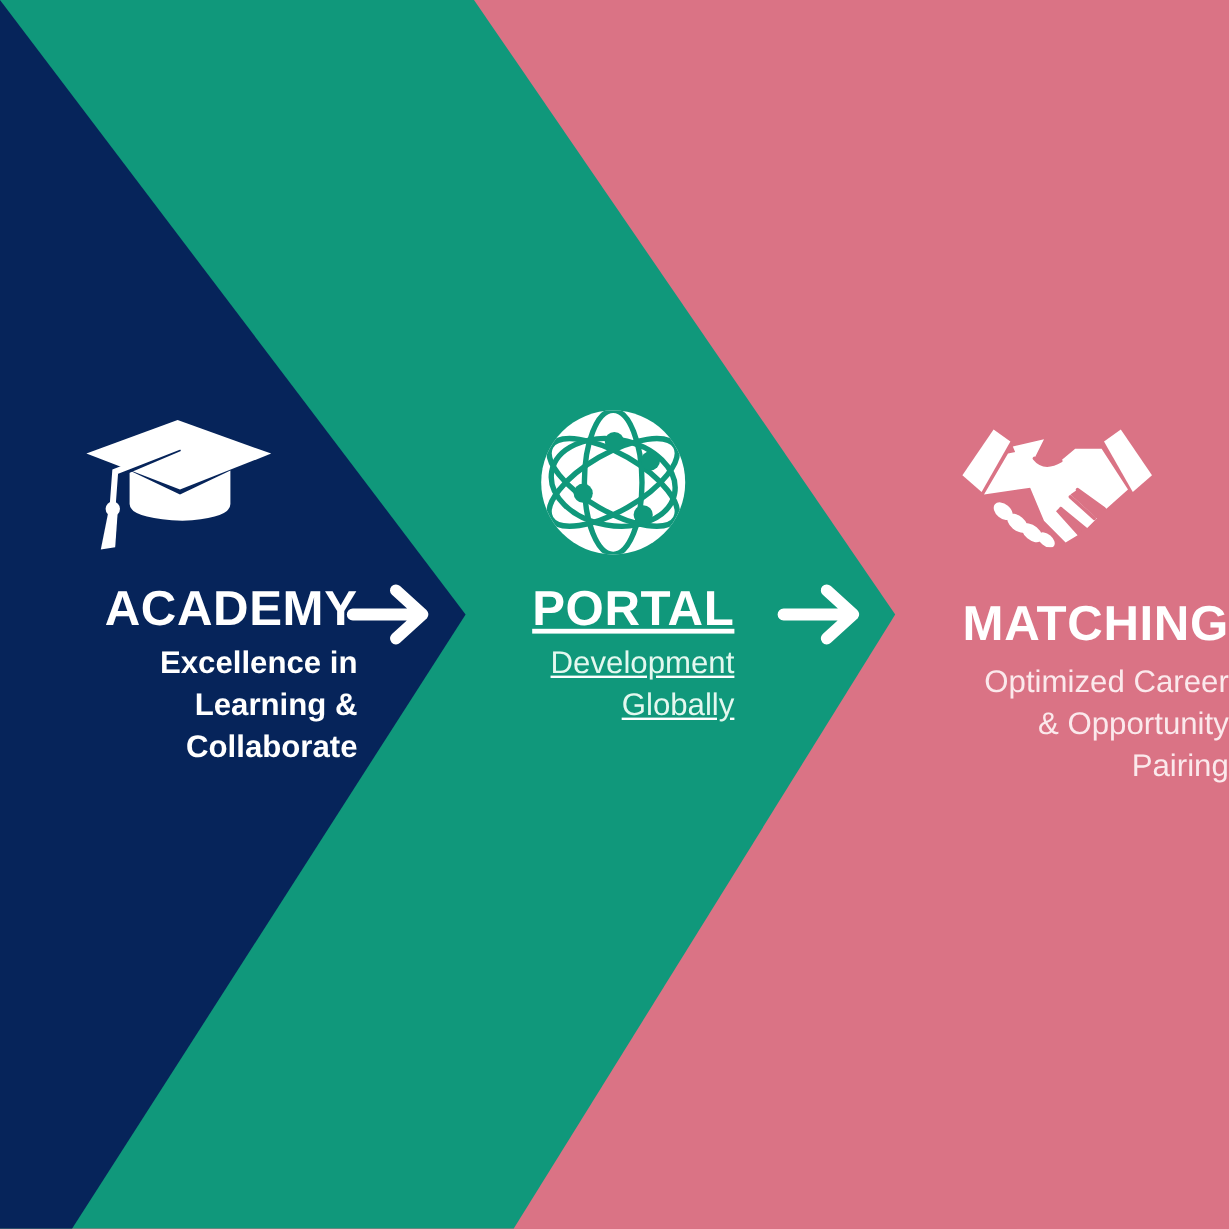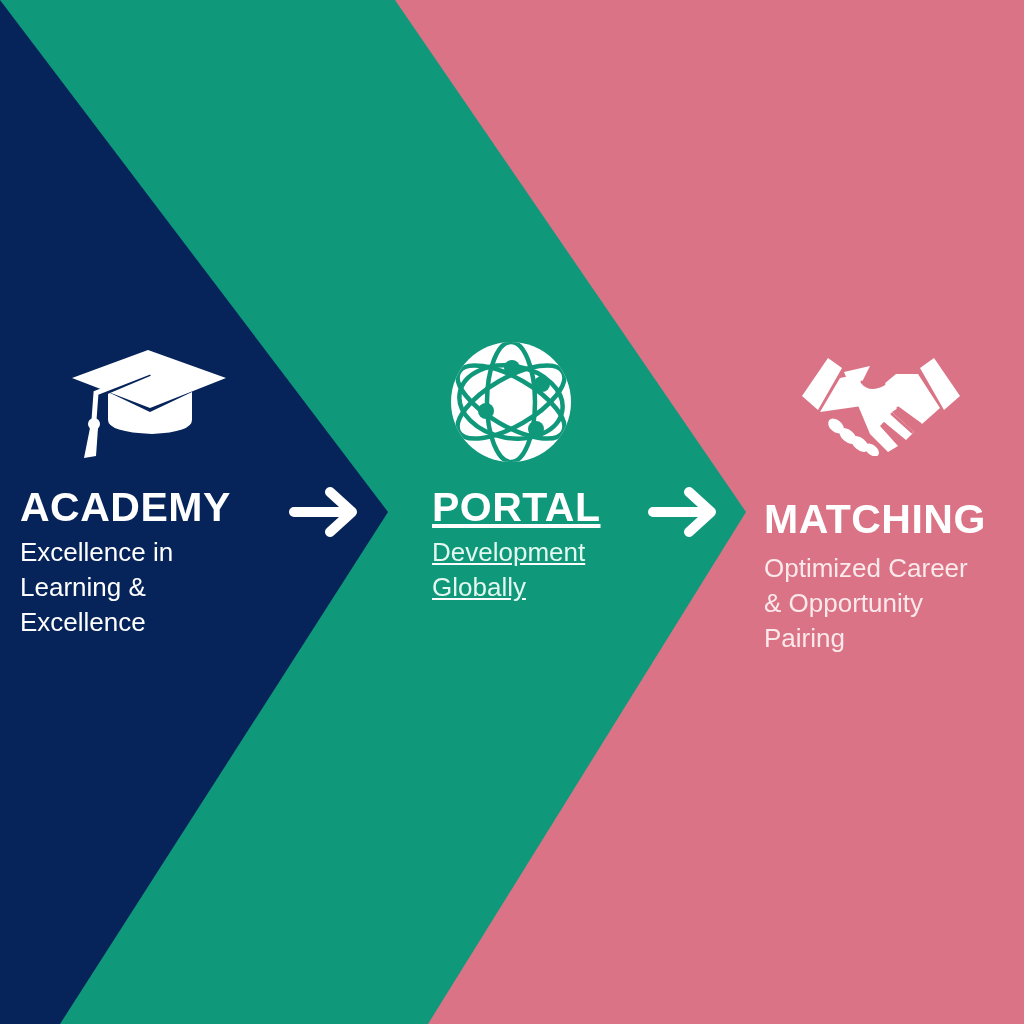--- a/index.html
+++ b/index.html
@@ -1,19 +1,19 @@
 <!DOCTYPE html>
 <html><head>
   <meta charset="utf-8">
   <style>
     html, body { margin: 0; padding: 0; }
     body { width: 1024px; height: 1024px; overflow: hidden; position: relative; background: #da7385; font-family: "Liberation Sans", "DejaVu Sans", sans-serif; }
     .stage { position: absolute; left: 0; top: 0; width: 1024px; height: 1024px; }
     .stage svg.bg { position: absolute; left: 0; top: 0; }
-    .stage-col { position: absolute; text-align: left; color: #ffffff; padding-left: 20px; }
+    .stage-col { position: absolute; text-align: right; color: #ffffff; }
     .title { font-weight: bold; font-size: 41px; line-height: 47px; letter-spacing: 0.5px; white-space: nowrap; }
     .subtitle { font-size: 26px; line-height: 35px; white-space: nowrap; }
     .icon { position: absolute; }
     .arrow { position: absolute; }
   </style>
 </head>
 <body>
 
 <div class="stage">
 
@@ -67,24 +67,24 @@
     <g stroke="#da7385" stroke-width="3" fill="none" stroke-linecap="round">
       <path d="M62,30 Q70,40 84,32"></path>
       <path d="M98,56 L120,72"></path>
       <path d="M92,62 L112,80"></path>
       <path d="M84,72 L100,90"></path>
     </g>
   </svg>
 
   <div class="stage-col" style="left:0px;top:484px;width:298px;">
     <div class="title">ACADEMY</div>
-    <div class="subtitle" style="margin-top:4px;">
+    <div class="subtitle" style="margin-top:4px;font-weight:bold;">
       <div>Excellence in</div>
       <div>Learning &amp;</div>
-      <div>Excellence</div>
+      <div>Collaborate</div>
     </div>
   </div>
 
   <svg class="arrow" style="left:288px;top:484px" width="72" height="56" viewBox="0 0 72 56">
     <path d="M6,28 L62,28 M42,8 L64,28 L42,48" stroke="#ffffff" stroke-width="10" stroke-linecap="round" stroke-linejoin="round" fill="none"></path>
   </svg>
 
   <div class="stage-col" style="left:412px;top:484px;width:200px;text-decoration:underline;">
     <div class="title">PORTAL</div>
     <div class="subtitle" style="margin-top:4px;color:#e3f8ef;">

